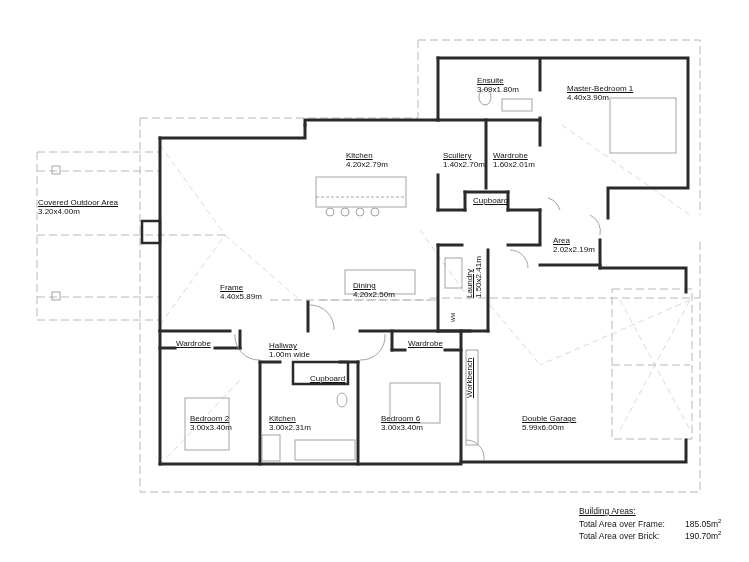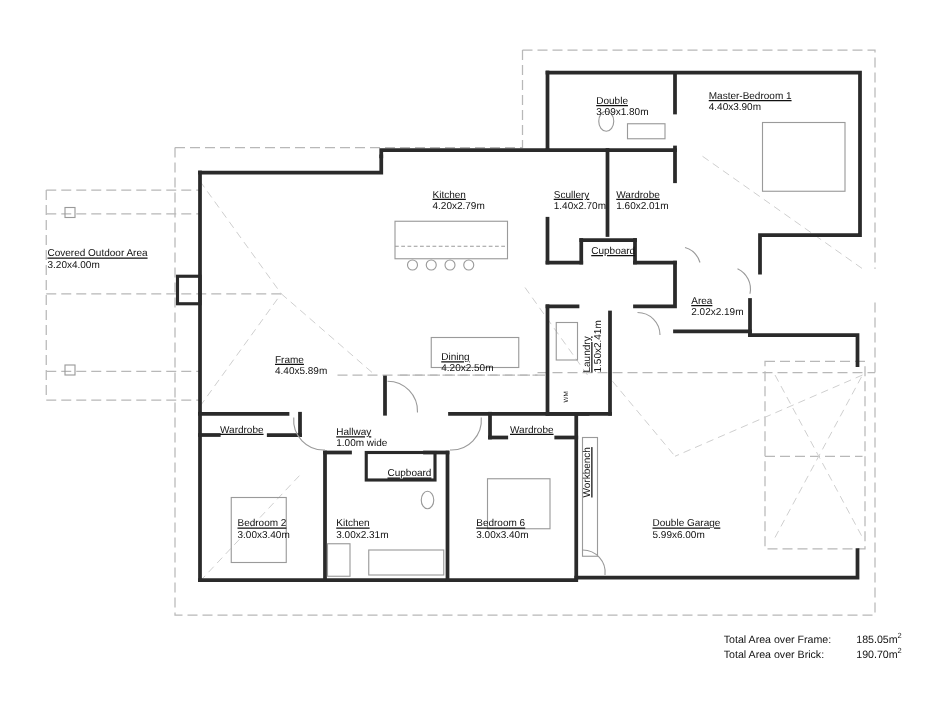--- a/index.html
+++ b/index.html
@@ -157,24 +157,24 @@
   <span class="d">1.40x2.70m</span>
 </div>
 <div class="lbl" style="left:493px;top:151px">
   <span class="n">Wardrobe</span>
   <span class="d">1.60x2.01m</span>
 </div>
 <div class="lbl" style="left:473px;top:196px">
   <span class="n">Cupboard</span>
 </div>
 <div class="lbl" style="left:477px;top:76px">
-  <span class="n">Double</span>
+  <span class="n">Ensuite</span>
   <span class="d">3.09x1.80m</span>
 </div>
-<div class="lbl" style="left:567px;top:72px">
+<div class="lbl" style="left:567px;top:84px">
   <span class="n">Master-Bedroom 1</span>
   <span class="d">4.40x3.90m</span>
 </div>
 <div class="lbl" style="left:553px;top:236px">
   <span class="n">Area</span>
   <span class="d">2.02x2.19m</span>
 </div>
 <div class="lbl vert" style="left:465px;top:298px">
   <span class="n">Laundry</span>
   <span class="d">1.50x2.41m</span>
@@ -207,20 +207,21 @@
 <div class="lbl vert" style="left:465px;top:398px">
   <span class="n">Workbench</span>
 </div>
 <div class="lbl" style="left:522px;top:414px">
   <span class="n">Double Garage</span>
   <span class="d">5.99x6.00m</span>
 </div>
 <div class="lbl vert" style="left:449px;top:322px;font-size:5px">WM</div>
 
 <div class="areas">
+  <span class="t">Building Areas:</span>
   <div class="row">
     <span class="k">Total Area over Frame:</span>
     <span><span>185.05m</span><sup>2</sup></span>
   </div>
   <div class="row">
     <span class="k">Total Area over Brick:</span>
     <span><span>190.70m</span><sup>2</sup></span>
   </div>
 </div>
 

